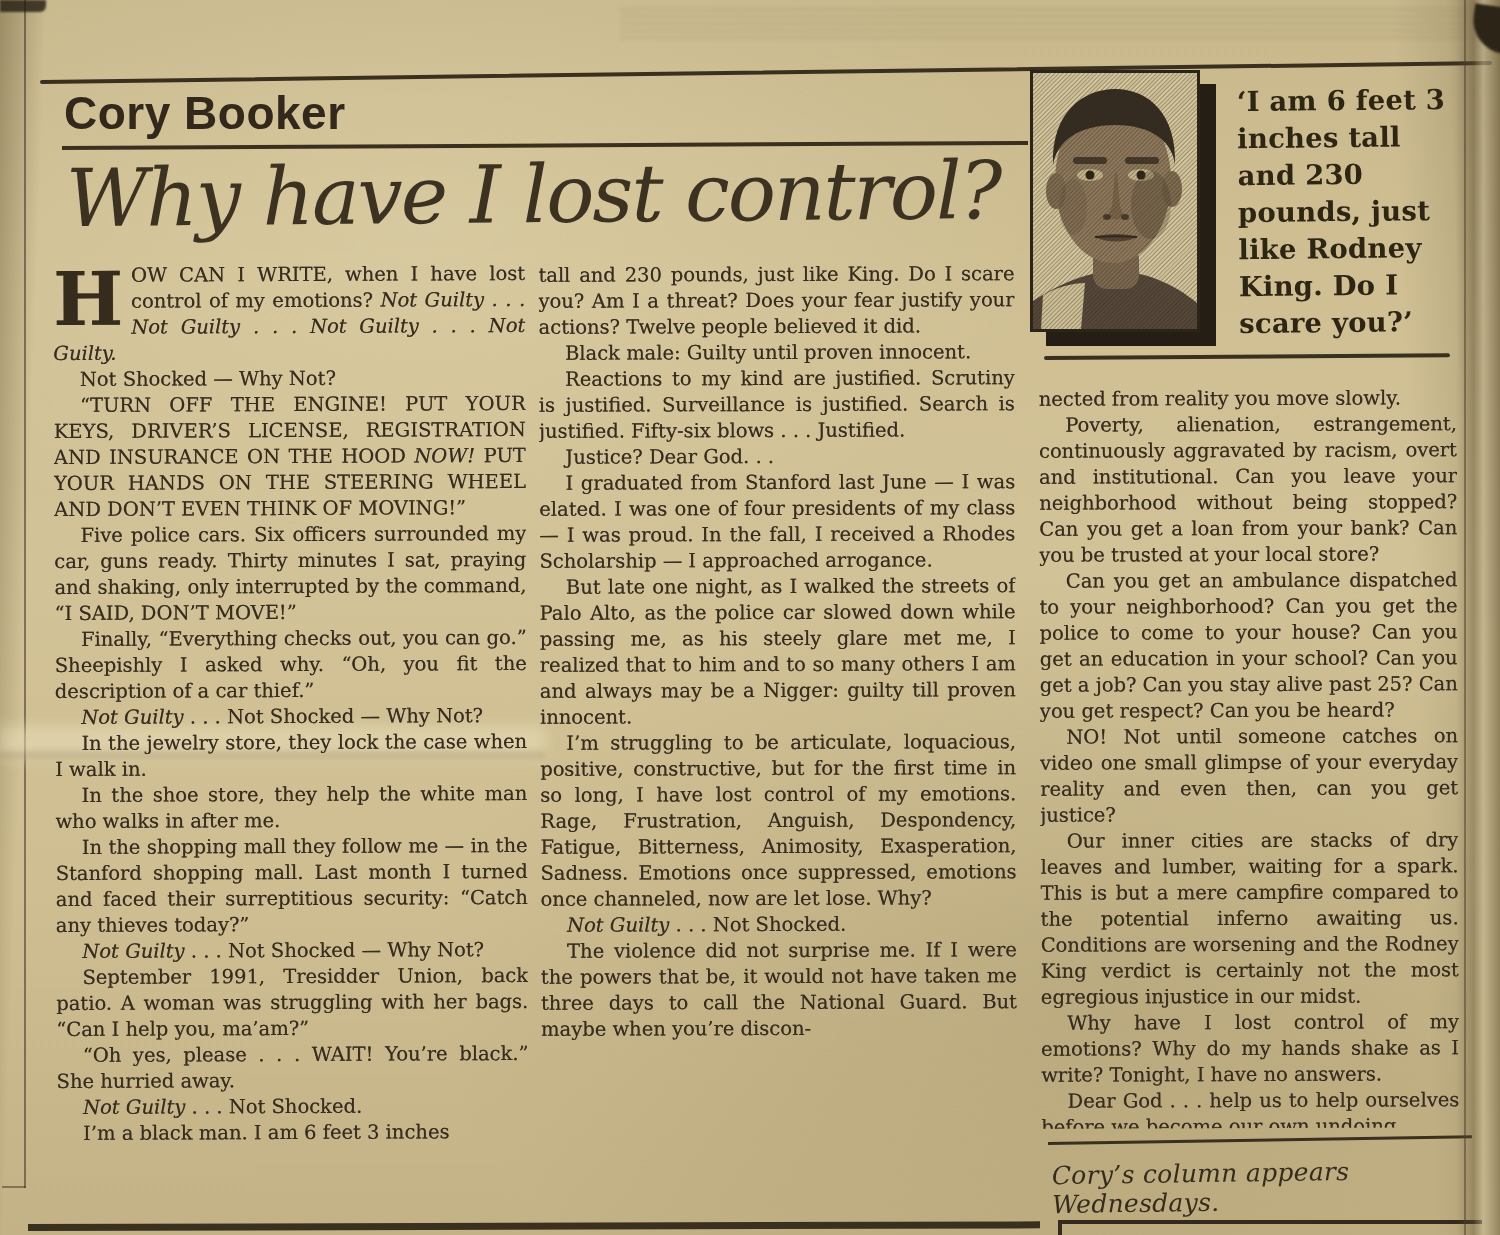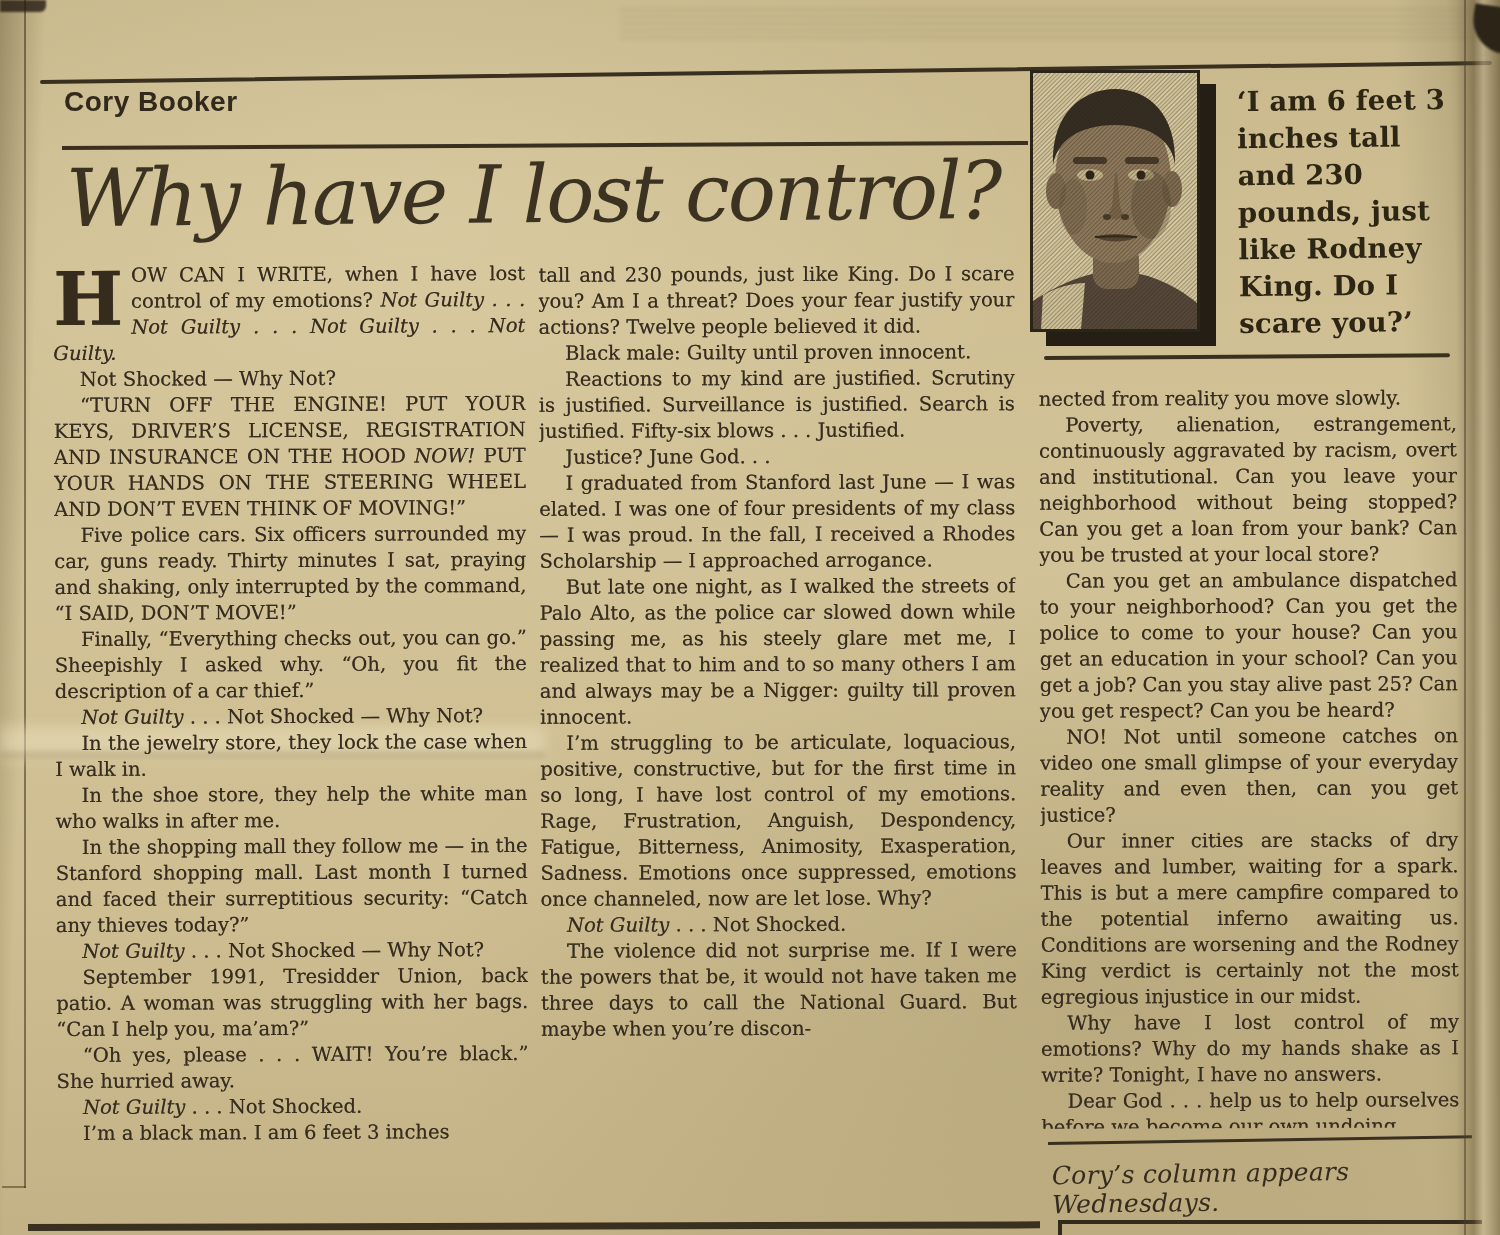--- a/index.html
+++ b/index.html
@@ -33,21 +33,21 @@
   .rule{position:absolute;background:#3a3020;}
   .rule-top{left:40px;top:80px;width:1452px;height:4px;transform:rotate(-0.75deg);transform-origin:left center;border-radius:2px;}
   .rule-kicker{left:62px;top:146px;width:966px;height:4px;transform:rotate(-0.3deg);transform-origin:left center;}
   .rule-pullquote{left:1044px;top:356px;width:406px;height:4px;transform:rotate(-0.4deg);transform-origin:left center;border-radius:2px;}
   .rule-credit{left:1048px;top:1142px;width:424px;height:3px;transform:rotate(-0.9deg);transform-origin:left center;}
   .rule-bottom-left{left:28px;top:1224px;width:1012px;height:7px;transform:rotate(-0.15deg);transform-origin:left center;}
   .ad-box{position:absolute;left:1058px;top:1220px;width:424px;height:30px;border-top:4px solid #33291c;border-left:4px solid #33291c;}
 
   
   .kicker{position:absolute;left:64px;top:86px;font-family:"Liberation Sans",sans-serif;font-weight:bold;
-    font-size:28px;letter-spacing:.5px;color:#32291c;}
+    font-size:46px;letter-spacing:.5px;color:#32291c;}
   .headline{position:absolute;left:66px;top:148px;width:965px;font-style:italic;font-size:80px;
     letter-spacing:-2px;color:#3b3222;white-space:nowrap;transform:rotate(-0.5deg);}
 
   
   .col{position:absolute;font-size:19.5px;line-height:26px;text-align:justify;color:#362d20;
     text-shadow:0.25px 0 0 rgba(54,45,32,.65);overflow:hidden;}
   .col-1{left:55px;top:262px;width:472px;height:940px;transform:rotate(-0.25deg);}
   .col-2{left:540px;top:262px;width:476px;height:944px;transform:rotate(-0.2deg);}
   .col-3{left:1040px;top:386px;width:418px;height:742px;transform:rotate(-0.2deg);}
   .col p{margin:0;text-indent:1.35em;}
@@ -156,21 +156,21 @@
       <p class=""><span class="i">Not Guilty</span><span> . . . Not Shocked — Why Not?</span></p>
       <p class=""><span>September 1991, Tresidder Union, back patio. A woman was struggling with her bags. “Can I help you, ma’am?”</span></p>
       <p class=""><span>“Oh yes, please . . . WAIT! You’re black.” She hurried away.</span></p>
       <p class=""><span class="i">Not Guilty</span><span> . . . Not Shocked.</span></p>
       <p class=""><span>I’m a black man. I am 6 feet 3 inches</span></p>
     </div>
   <div class="col col-2">
       <p class="noindent"><span>tall and 230 pounds, just like King. Do I scare you? Am I a threat? Does your fear justify your actions? Twelve people believed it did.</span></p>
       <p class=""><span>Black male: Guilty until proven innocent.</span></p>
       <p class=""><span>Reactions to my kind are justified. Scrutiny is justified. Surveillance is justified. Search is justified. Fifty-six blows . . . Justified.</span></p>
-      <p class=""><span>Justice? June God. . .</span></p>
+      <p class=""><span>Justice? Dear God. . .</span></p>
       <p class=""><span>I graduated from Stanford last June — I was elated. I was one of four presidents of my class — I was proud. In the fall, I received a Rhodes Scholarship — I approached arrogance.</span></p>
       <p class=""><span>But late one night, as I walked the streets of Palo Alto, as the police car slowed down while passing me, as his steely glare met me, I realized that to him and to so many others I am and always may be a Nigger: guilty till proven innocent.</span></p>
       <p class=""><span>I’m struggling to be articulate, loquacious, positive, constructive, but for the first time in so long, I have lost control of my emotions. Rage, Frustration, Anguish, Despondency, Fatigue, Bitterness, Animosity, Exasperation, Sadness. Emotions once suppressed, emotions once channeled, now are let lose. Why?</span></p>
       <p class=""><span class="i">Not Guilty</span><span> . . . Not Shocked.</span></p>
       <p class=""><span>The violence did not surprise me. If I were the powers that be, it would not have taken me three days to call the National Guard. But maybe when you’re discon-</span></p>
     </div>
   <div class="col col-3">
       <p class="noindent"><span>nected from reality you move slowly.</span></p>
       <p class=""><span>Poverty, alienation, estrangement, continuously aggravated by racism, overt and institutional. Can you leave your neighborhood without being stopped? Can you get a loan from your bank? Can you be trusted at your local store?</span></p>
       <p class=""><span>Can you get an ambulance dispatched to your neighborhood? Can you get the police to come to your house? Can you get an education in your school? Can you get a job? Can you stay alive past 25? Can you get respect? Can you be heard?</span></p>

